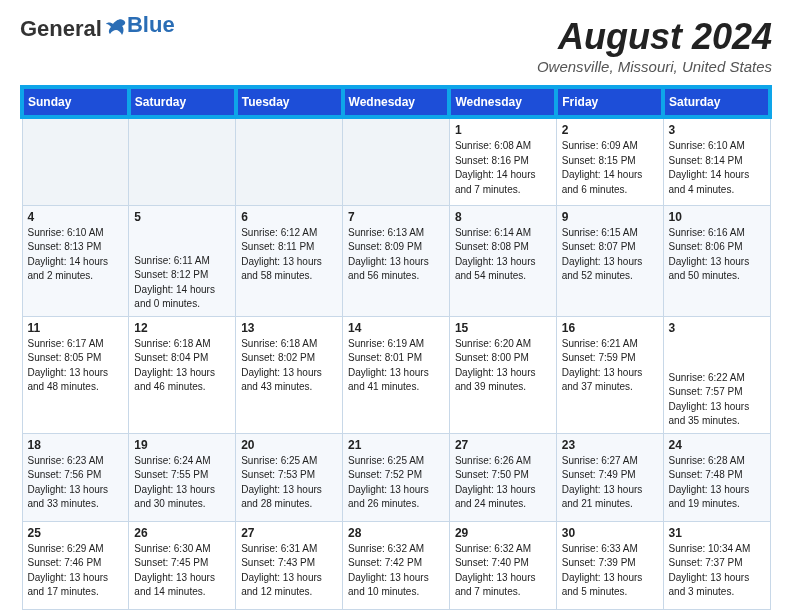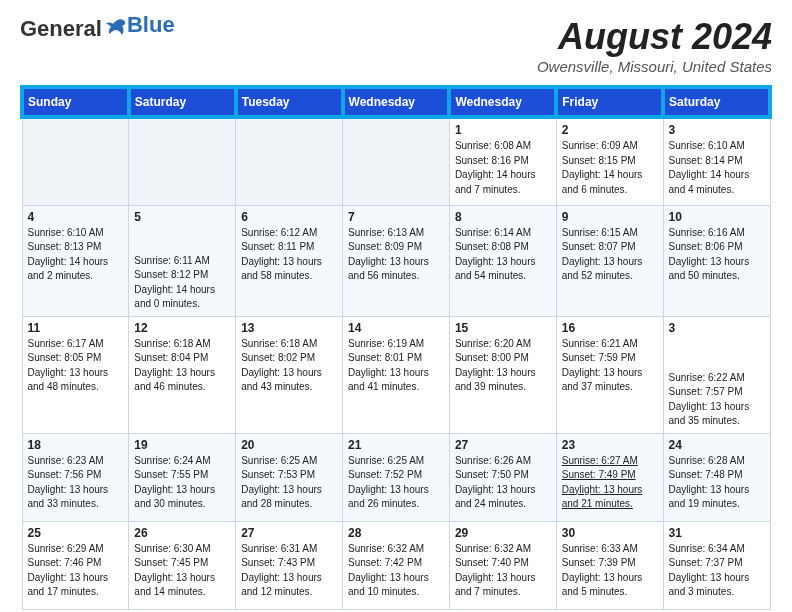--- a/index.html
+++ b/index.html
@@ -266,21 +266,21 @@
         </td>
         <td>
           <span class="day-num">27</span>
           <div class="cell-info" style="white-space: pre-line;">Sunrise: 6:26 AM
 Sunset: 7:50 PM
 Daylight: 13 hours
 and 24 minutes.</div>
         </td>
         <td>
           <span class="day-num">23</span>
-          <div class="cell-info" style="white-space: pre-line; text-decoration: underline;">Sunrise: 6:27 AM
+          <div class="cell-info" style="white-space: pre-line;">Sunrise: 6:27 AM
 Sunset: 7:49 PM
 Daylight: 13 hours
 and 21 minutes.</div>
         </td>
         <td>
           <span class="day-num">24</span>
           <div class="cell-info" style="white-space: pre-line;">Sunrise: 6:28 AM
 Sunset: 7:48 PM
 Daylight: 13 hours
 and 19 minutes.</div>
@@ -324,20 +324,20 @@
         </td>
         <td>
           <span class="day-num">30</span>
           <div class="cell-info" style="white-space: pre-line;">Sunrise: 6:33 AM
 Sunset: 7:39 PM
 Daylight: 13 hours
 and 5 minutes.</div>
         </td>
         <td>
           <span class="day-num">31</span>
-          <div class="cell-info" style="white-space: pre-line;">Sunrise: 6:34 AM
+          <div class="cell-info" style="white-space: pre-line;">Sunrise: 10:34 AM
 Sunset: 7:37 PM
 Daylight: 13 hours
 and 3 minutes.</div>
         </td>
       </tr>
     </tbody>
 </table>
 
 </body></html>

